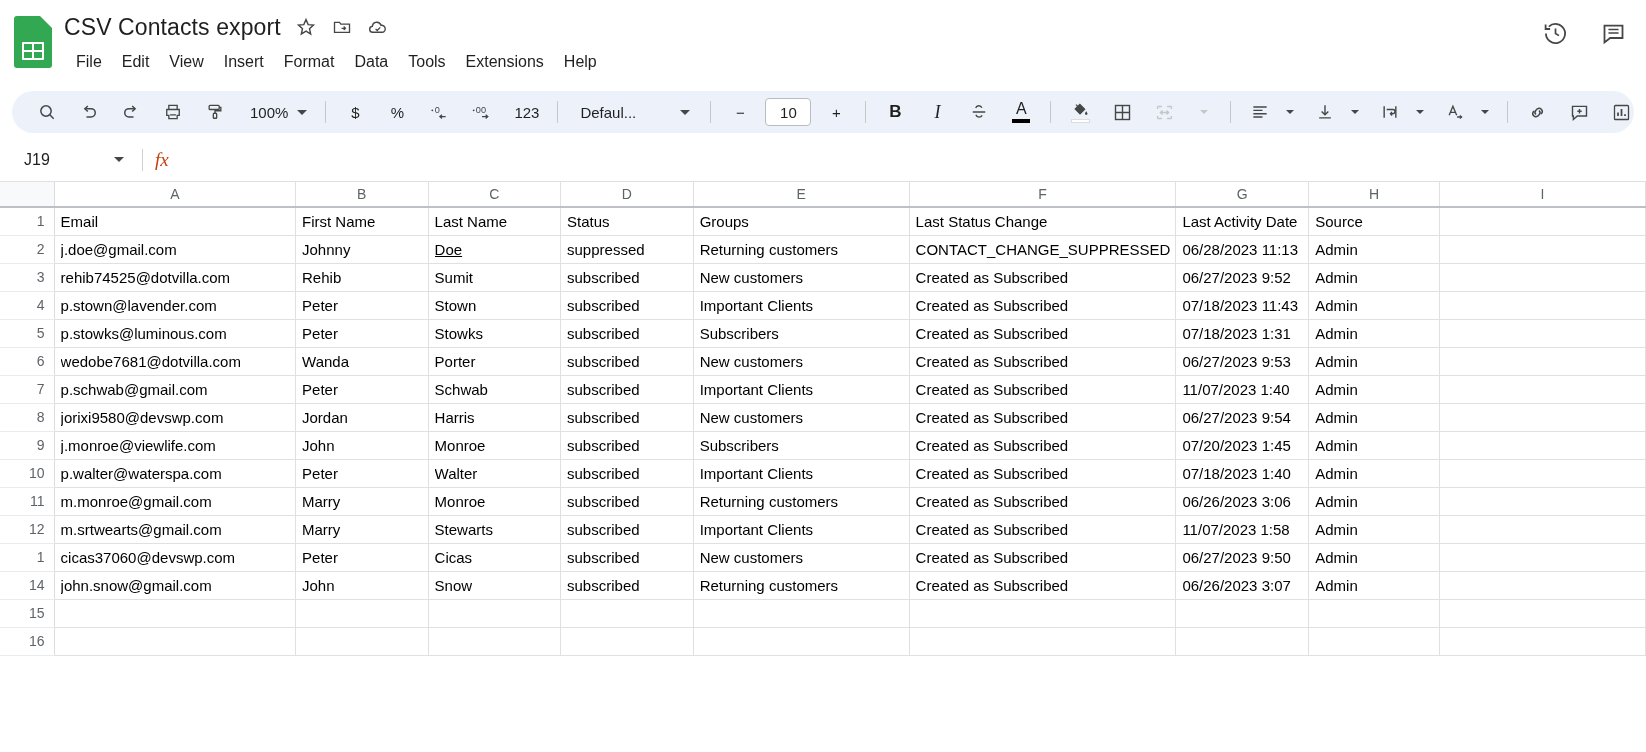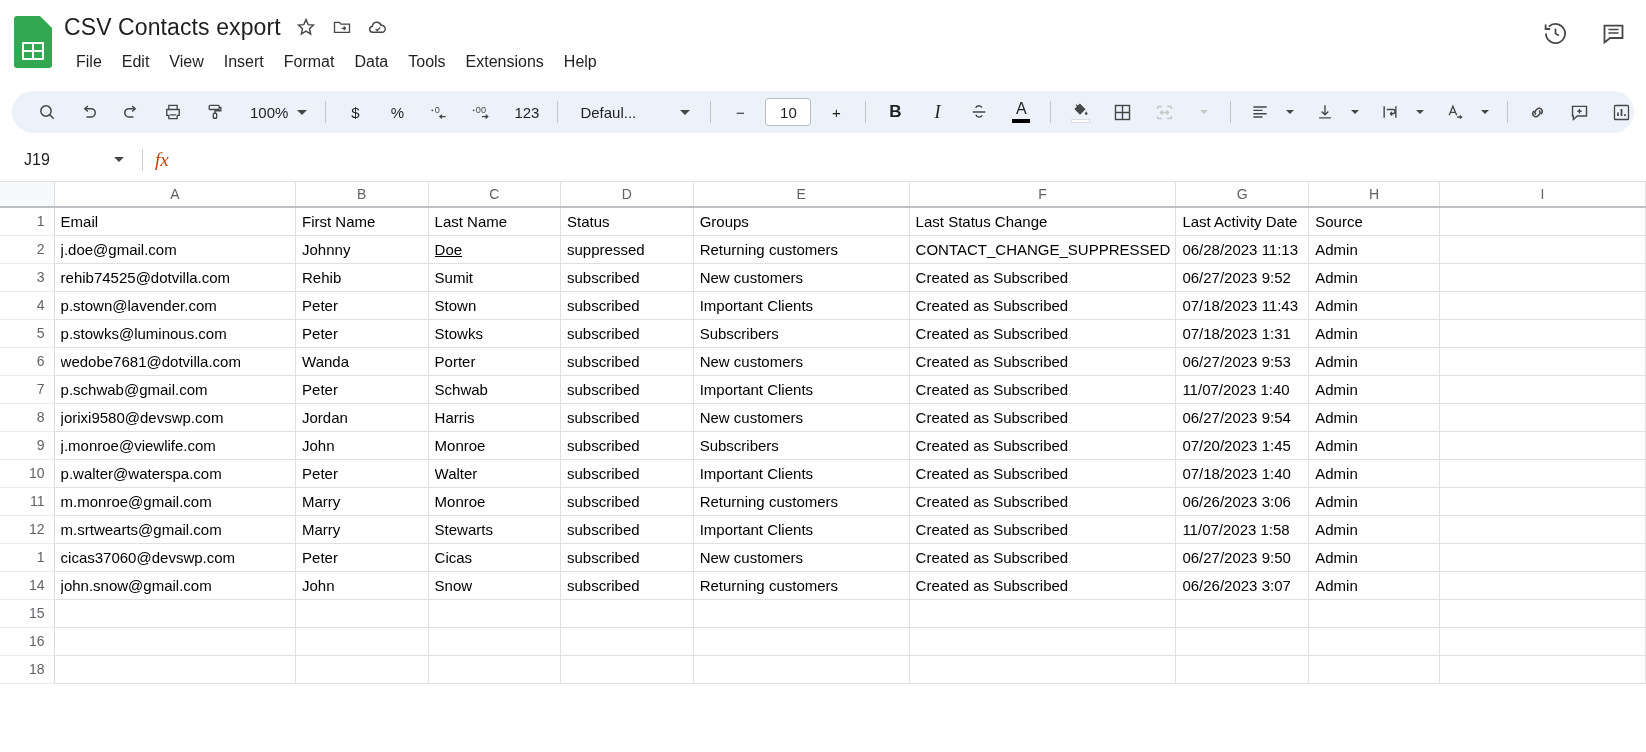--- a/index.html
+++ b/index.html
@@ -1075,45 +1075,15 @@
           <td class="cell" style="width: 133px;">
             <span class="clip"></span>
           </td>
           <td class="cell" style="width: 133px;">
             <span class="clip"></span>
           </td>
           <td class="cell" style="width: 212px;">
             <span class="clip"></span>
           </td>
         </tr>
-        <tr>
-          <td class="rowhead">18</td>
-          <td class="cell" style="width: 243px;">
-            <span class="clip"></span>
-          </td>
-          <td class="cell" style="width: 134px;">
-            <span class="clip"></span>
-          </td>
-          <td class="cell" style="width: 134px;">
-            <span class="clip"></span>
-          </td>
-          <td class="cell" style="width: 134px;">
-            <span class="clip"></span>
-          </td>
-          <td class="cell" style="width: 218px;">
-            <span class="clip"></span>
-          </td>
-          <td class="cell" style="width: 253px;">
-            <span class="clip"></span>
-          </td>
-          <td class="cell" style="width: 133px;">
-            <span class="clip"></span>
-          </td>
-          <td class="cell" style="width: 133px;">
-            <span class="clip"></span>
-          </td>
-          <td class="cell" style="width: 212px;">
-            <span class="clip"></span>
-          </td>
-        </tr>
       </tbody>
   </table>
 </div>
 
 </body></html>

